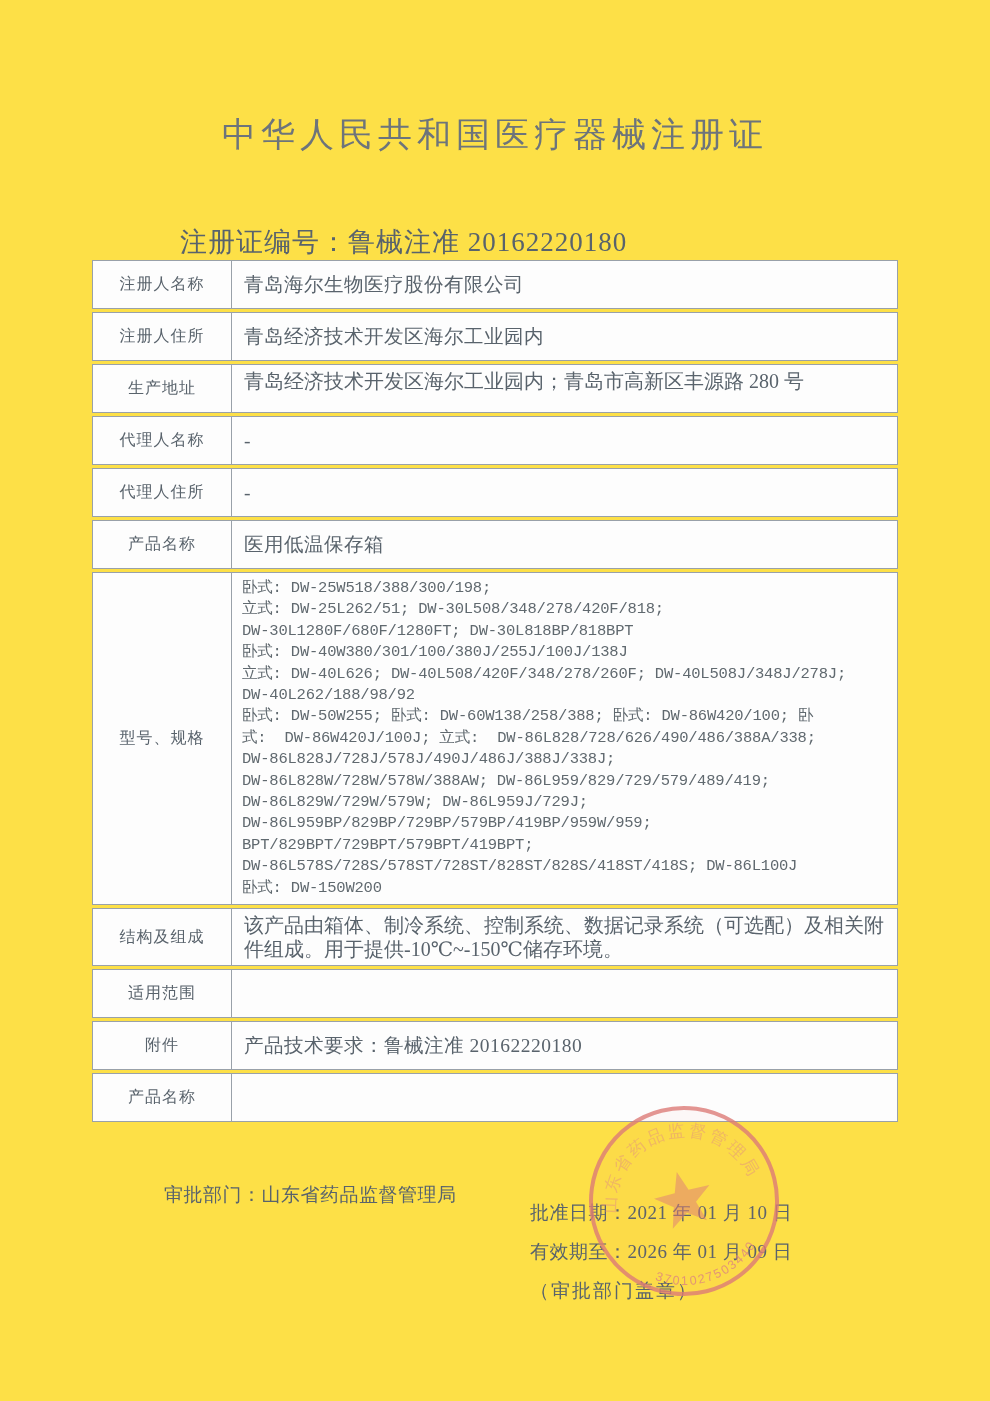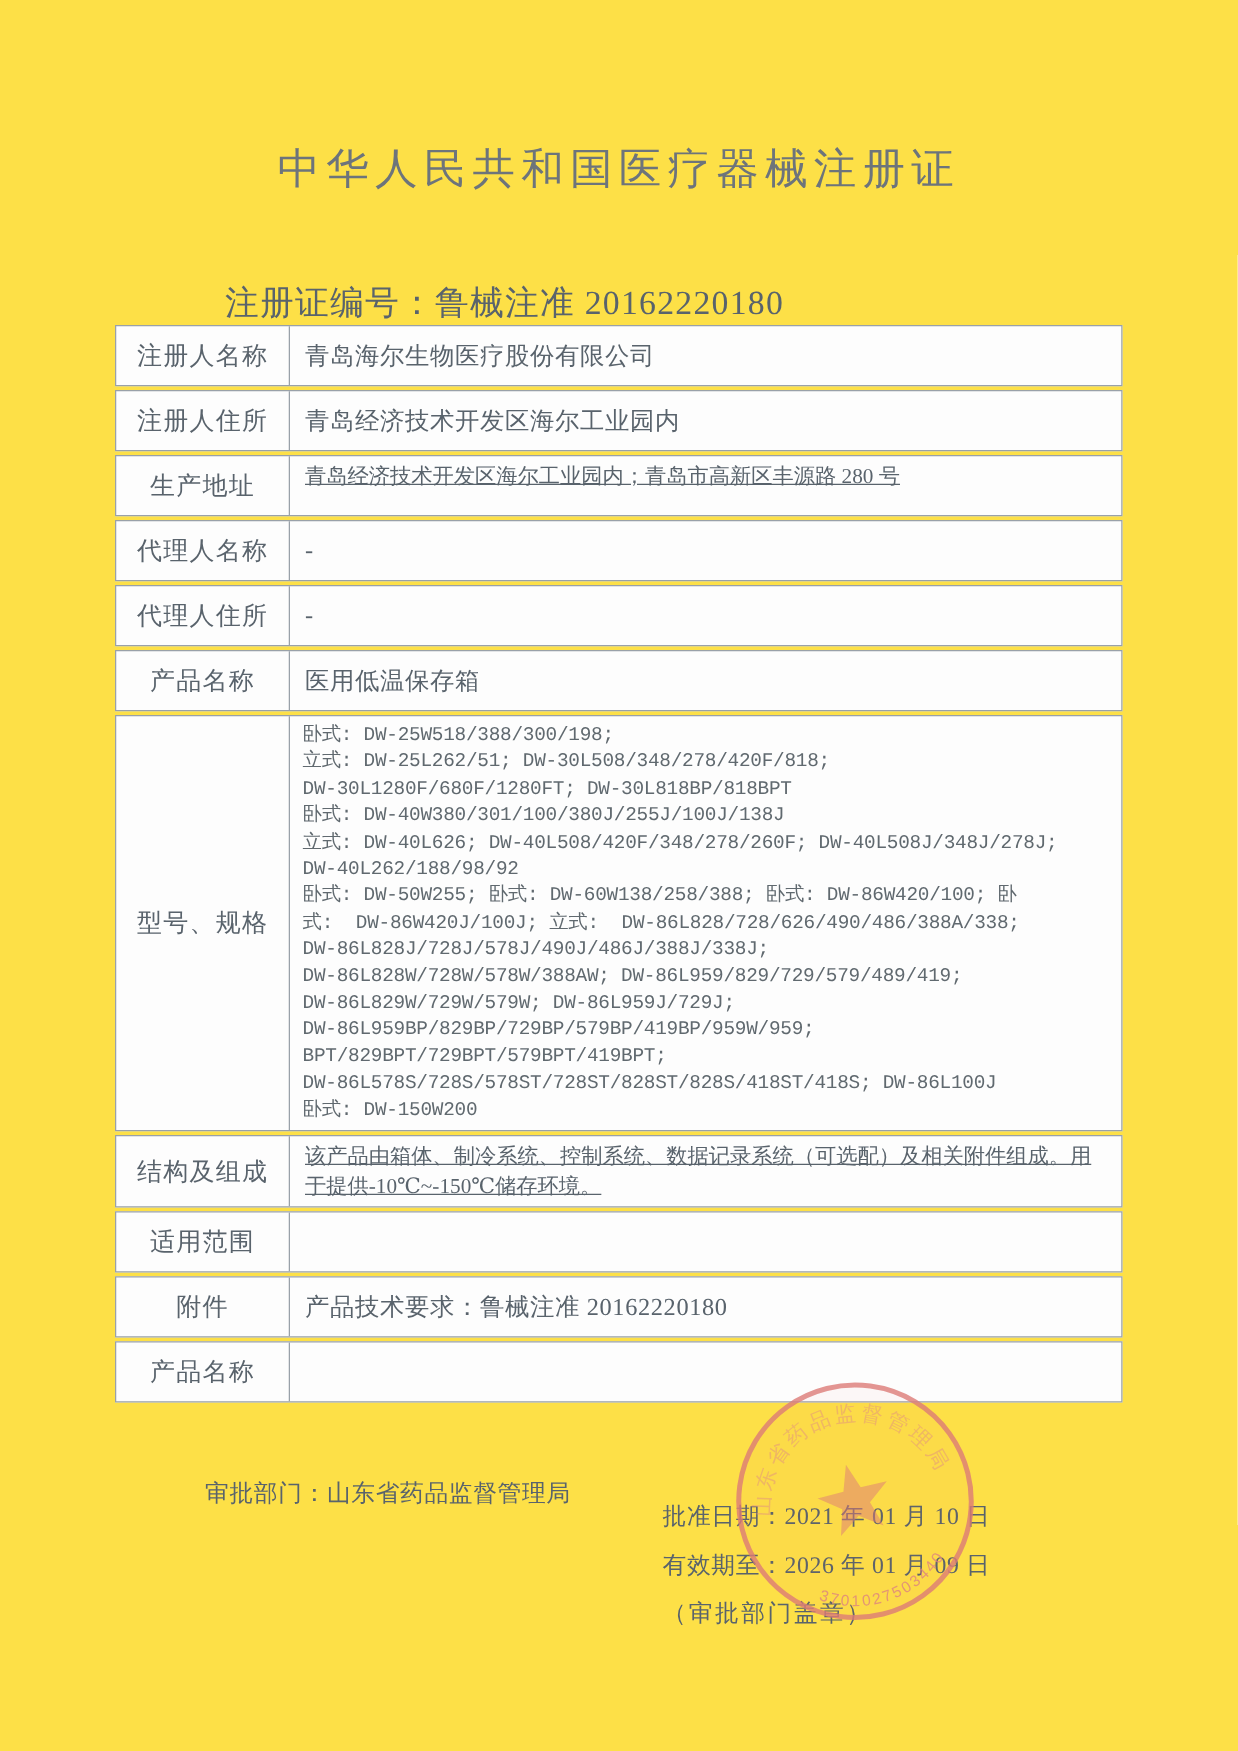--- a/index.html
+++ b/index.html
@@ -36,40 +36,39 @@
     border:1px solid #99a1a9;
     margin-bottom:3px;
     min-height:49px;
     background:#fdfdfd;
     box-sizing:border-box;
   }
   .row-label {
     width:139px; flex:0 0 139px;
     border-right:1px solid #99a1a9;
     display:flex; align-items:center; justify-content:center;
-    font-size:20px; color:#59636c;
+    font-size:16px; color:#59636c;
     letter-spacing:1px;
     text-align:center;
     padding:2px 4px;
     box-sizing:border-box;
   }
   .row-value {
     flex:1 1 auto;
     display:flex; align-items:center;
     font-size:19.5px; color:#59636c;
     padding:2px 10px 2px 12px;
     letter-spacing:0.5px;
     box-sizing:border-box;
   }
   .row-value.wrap {
     display:block;
-    font-size:17px; line-height:24px;
+    font-size:20px; line-height:24px;
     padding:4px 10px 4px 12px;
     letter-spacing:0;
-    text-decoration:underline;
   }
   .row-value.model-cell {
     display:block;
     padding:5px 4px 5px 10px;
   }
   .model-line {
     font-family:Liberation Mono, monospace;
     font-size:15.5px; line-height:21.4px;
     color:#60696f;
     white-space:pre;

